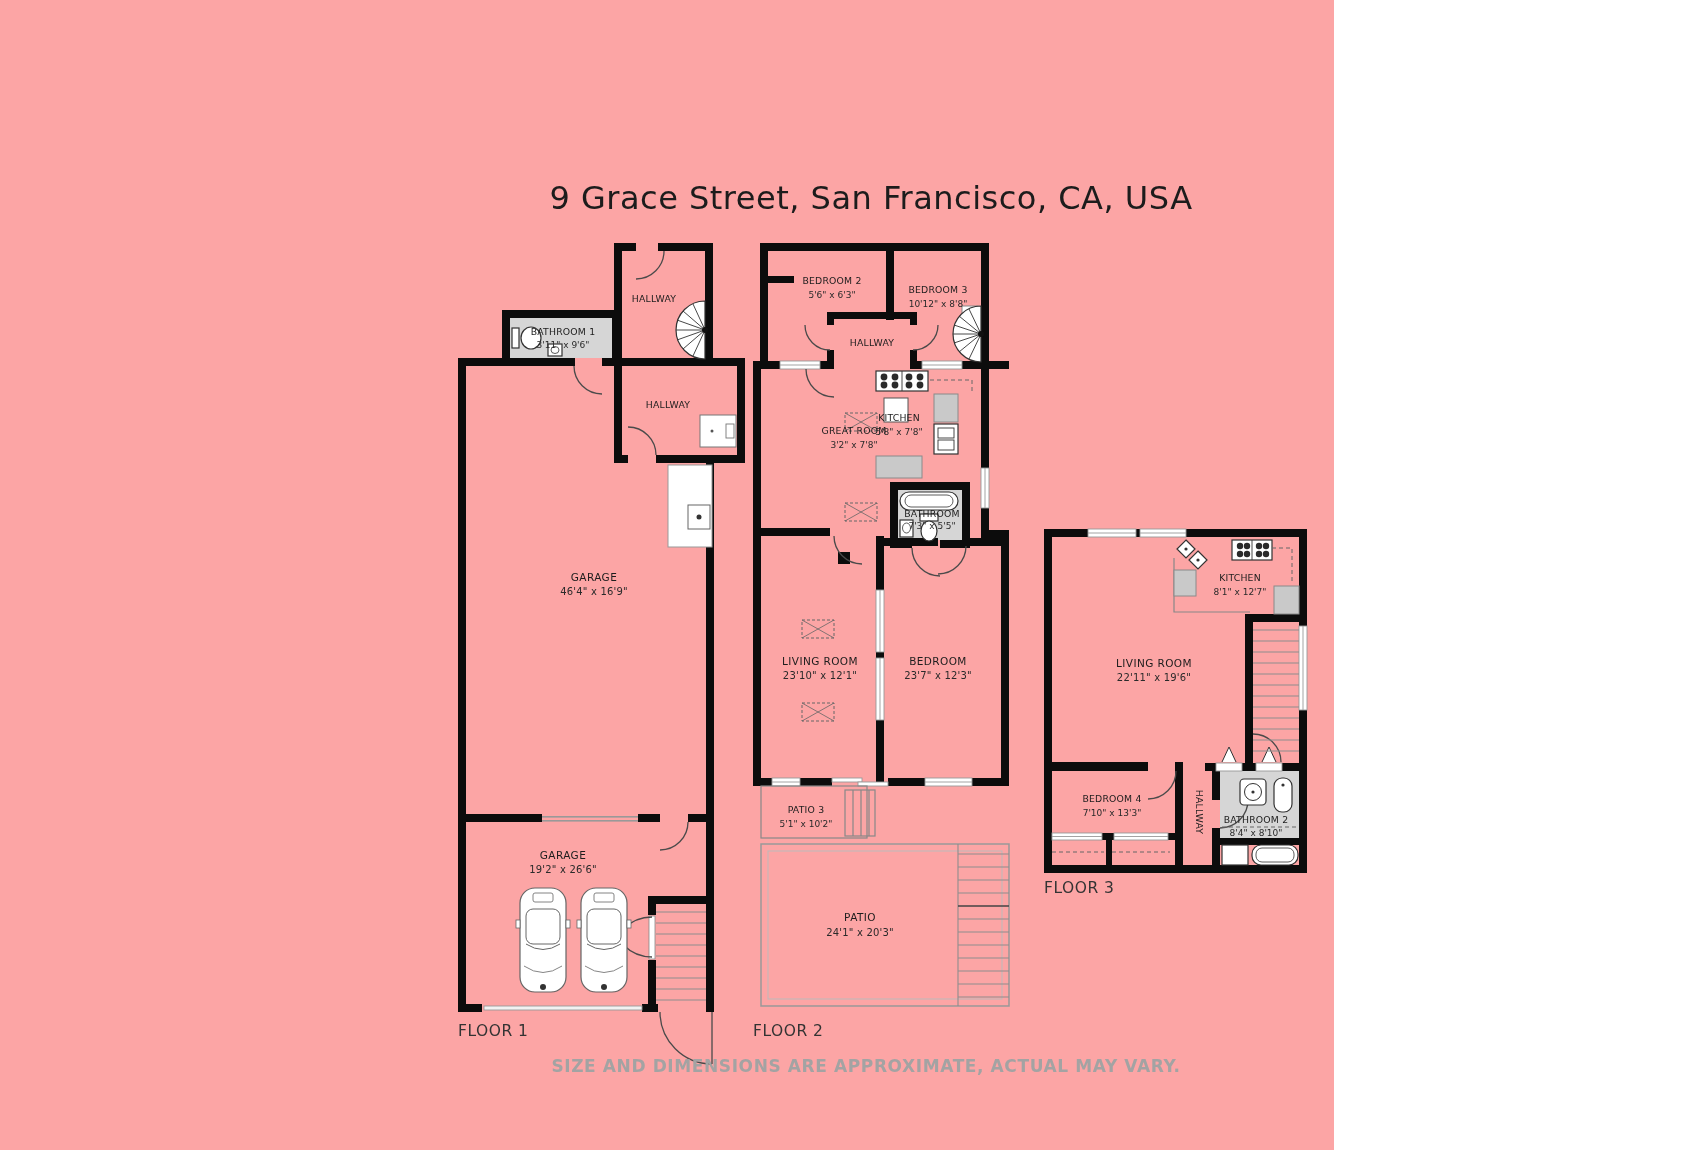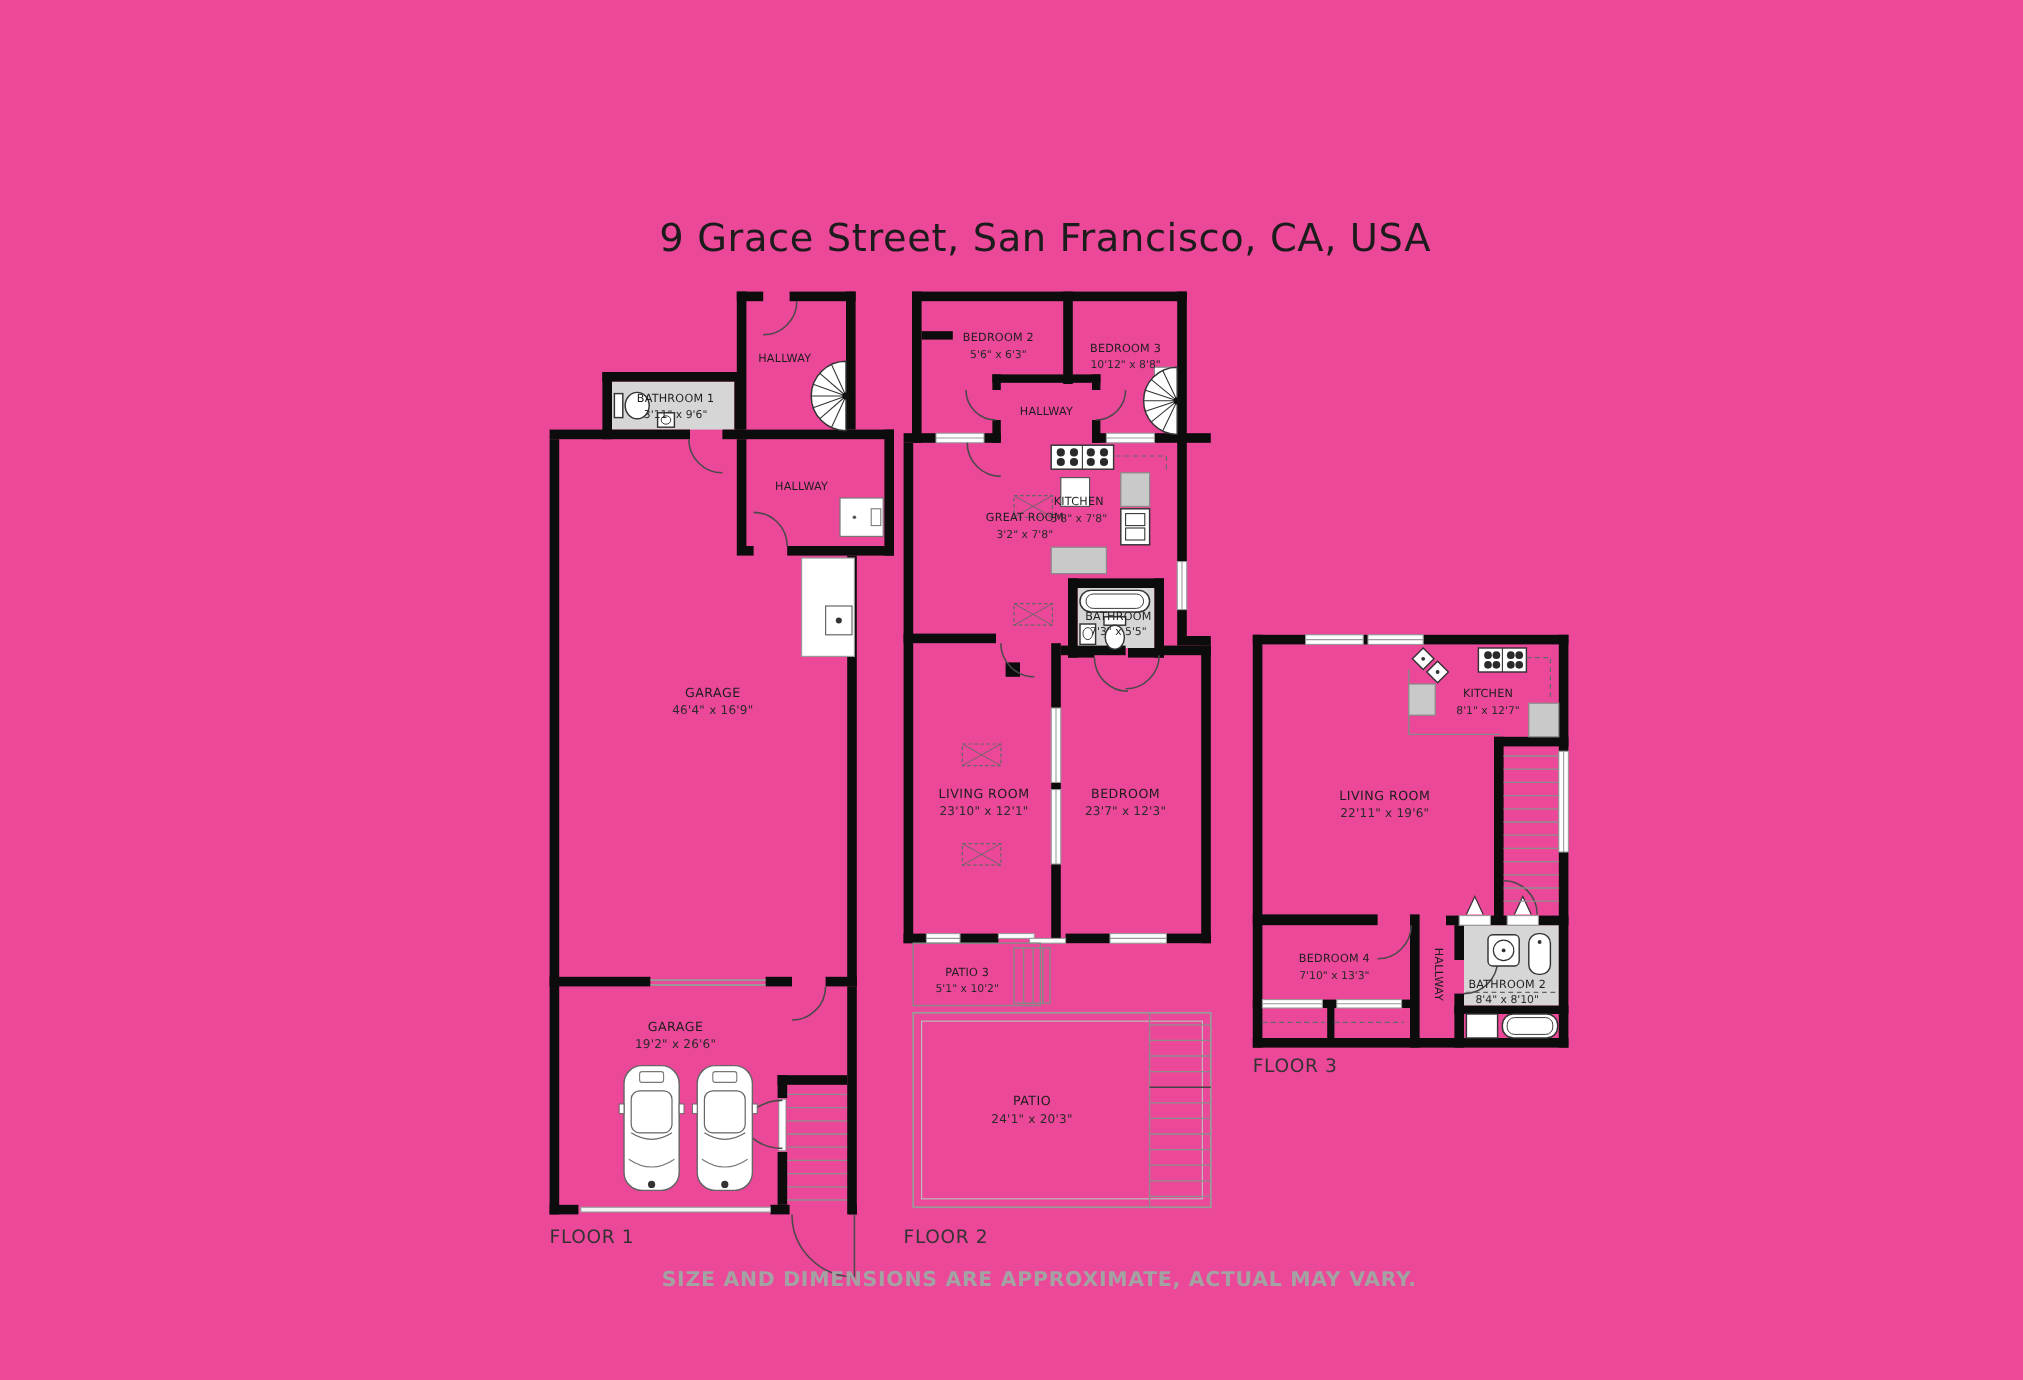--- a/index.html
+++ b/index.html
@@ -1,16 +1,16 @@
 <!DOCTYPE html>
 <html><head>
 <meta charset="utf-8">
 <style>
   html,body{margin:0;padding:0;background:#fff;}
-  .stage{width:1686px;height:1150px;position:relative;background:#ec4899;overflow:hidden;}
+  .stage{width:1334px;height:1150px;position:relative;background:#fca5a5;overflow:hidden;}
   svg{display:block;font-family:"DejaVu Sans","Liberation Sans",sans-serif;}
   .title{font-size:32px;fill:#1c1c1c;letter-spacing:.5px;}
   .room{font-size:10.5px;fill:#1d1d1d;letter-spacing:.4px;}
   .dim{font-size:10px;fill:#2a2a2a;letter-spacing:.2px;}
   .roomS{font-size:9.3px;fill:#1d1d1d;letter-spacing:.2px;}
   .dimS{font-size:9px;fill:#2a2a2a;}
   .floorlbl{font-size:15.5px;fill:#333;letter-spacing:.5px;}
   .disclaimer{font-size:17px;font-weight:bold;fill:#a3a3a3;letter-spacing:.6px;}
   .wall{fill:#0c0c0c;}
   .grayroom{fill:#d6d6d6;}

